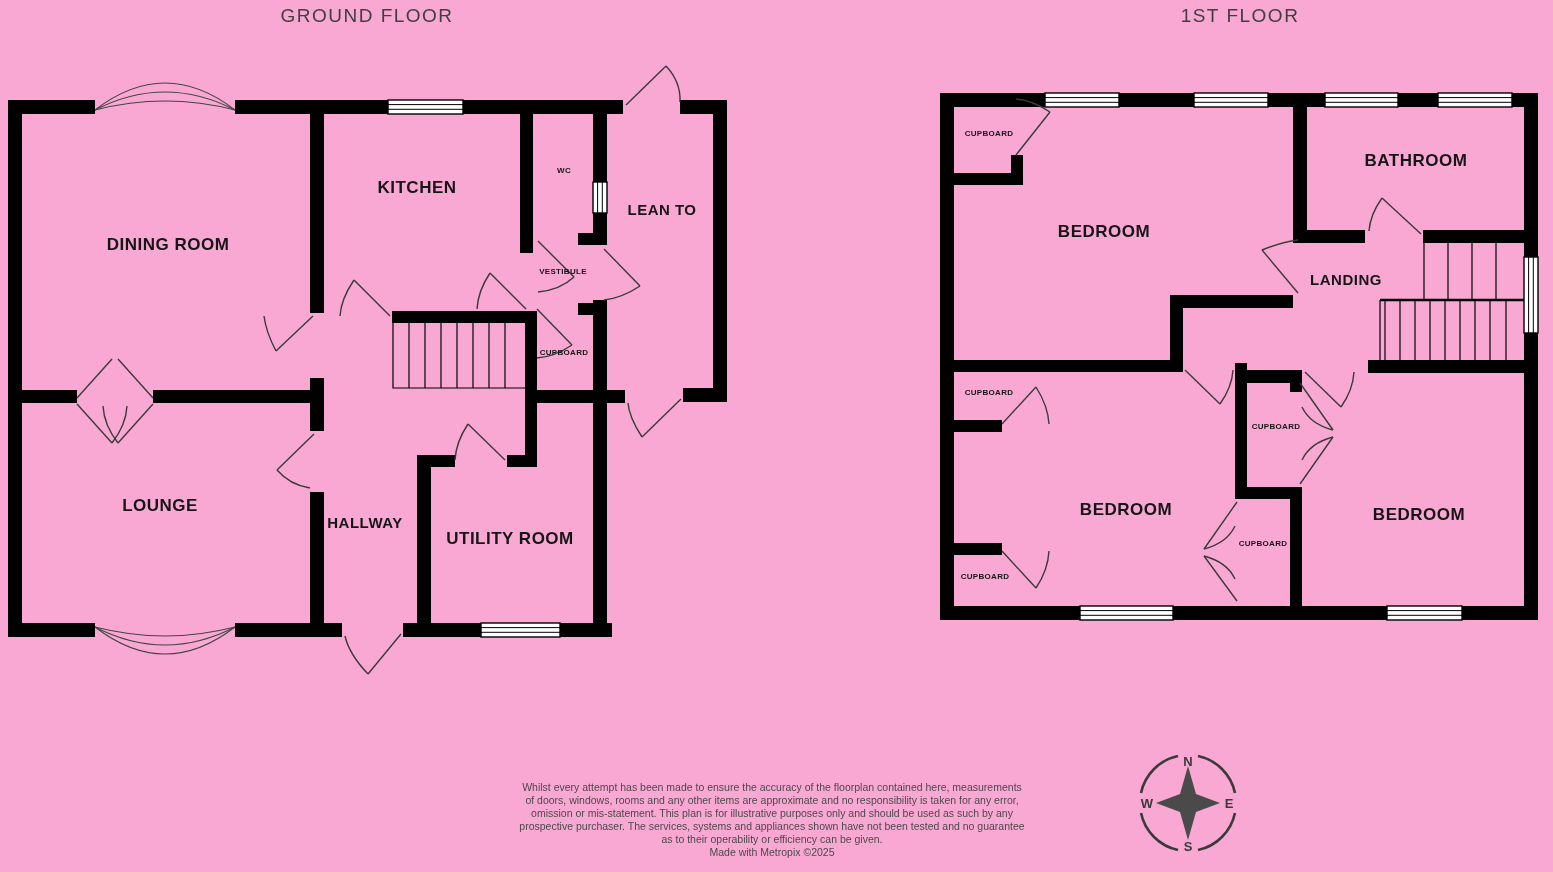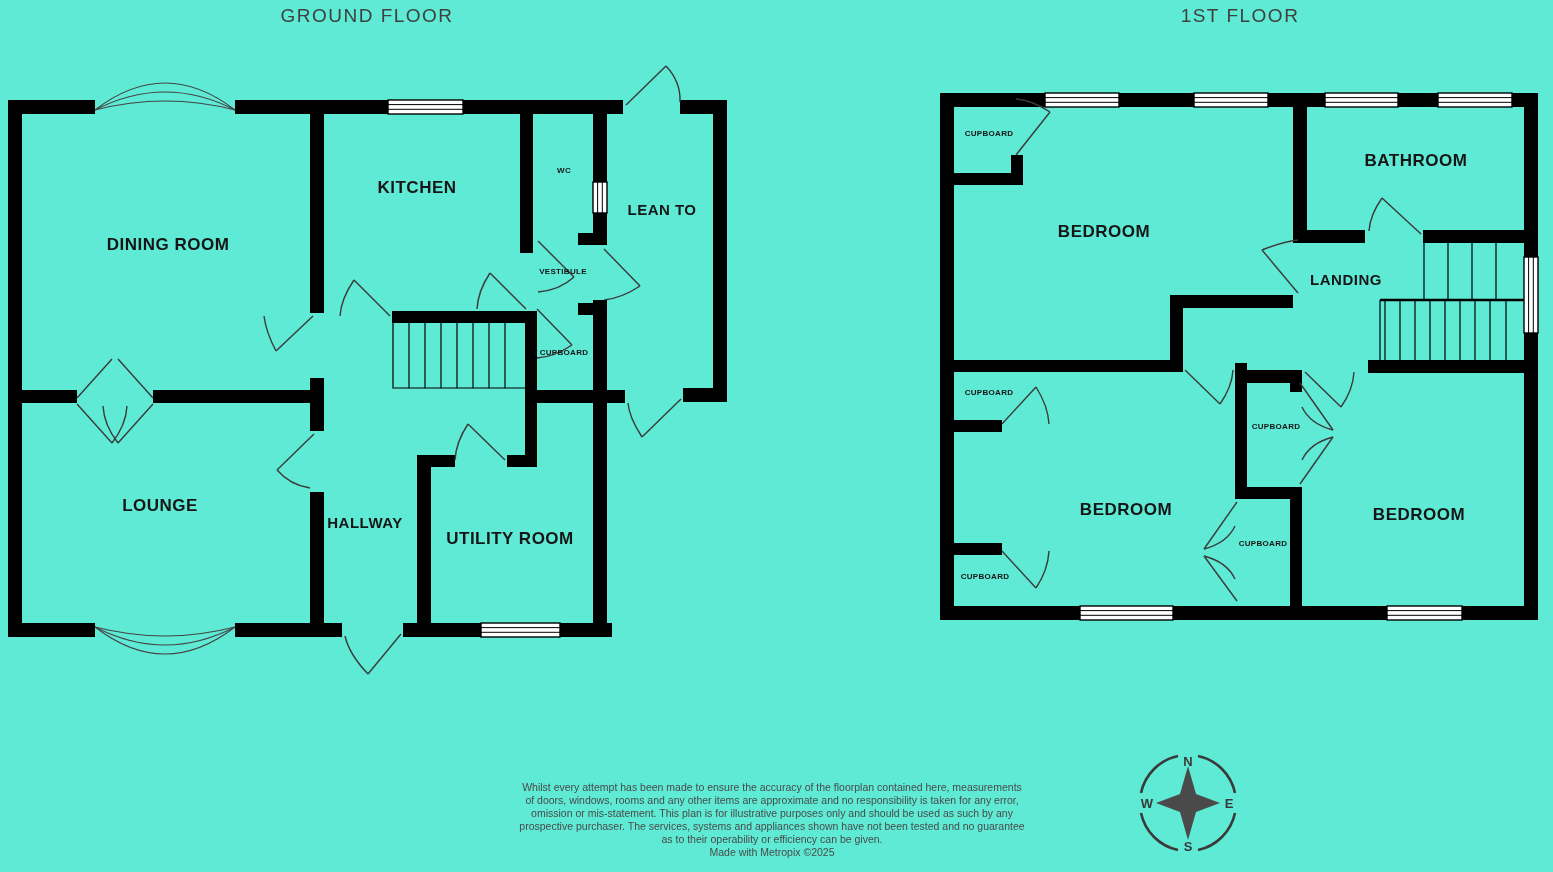--- a/index.html
+++ b/index.html
@@ -1,16 +1,16 @@
 <!DOCTYPE html>
 <html><head>
 <meta charset="utf-8">
 <style>
   html,body{margin:0;padding:0;background:#ffffff;}
-  .page{position:relative;width:1553px;height:872px;background:#5eead4;overflow:hidden;
+  .page{position:relative;width:1553px;height:872px;background:#f9a8d4;overflow:hidden;
         font-family:"Liberation Sans",sans-serif;}
   svg{display:block;}
   .floor-title{font-family:"Liberation Sans",sans-serif;font-size:19px;fill:#3f3f3f;
                letter-spacing:1.5px;text-anchor:middle;}
   .room{font-family:"Liberation Sans",sans-serif;font-size:17px;font-weight:bold;
         fill:#161616;text-anchor:middle;letter-spacing:.5px;}
   .room-sm{font-family:"Liberation Sans",sans-serif;font-size:15px;font-weight:bold;
         fill:#161616;text-anchor:middle;letter-spacing:.5px;}
   .tiny{font-family:"Liberation Sans",sans-serif;font-size:8px;font-weight:bold;
         fill:#161616;text-anchor:middle;letter-spacing:.3px;}

